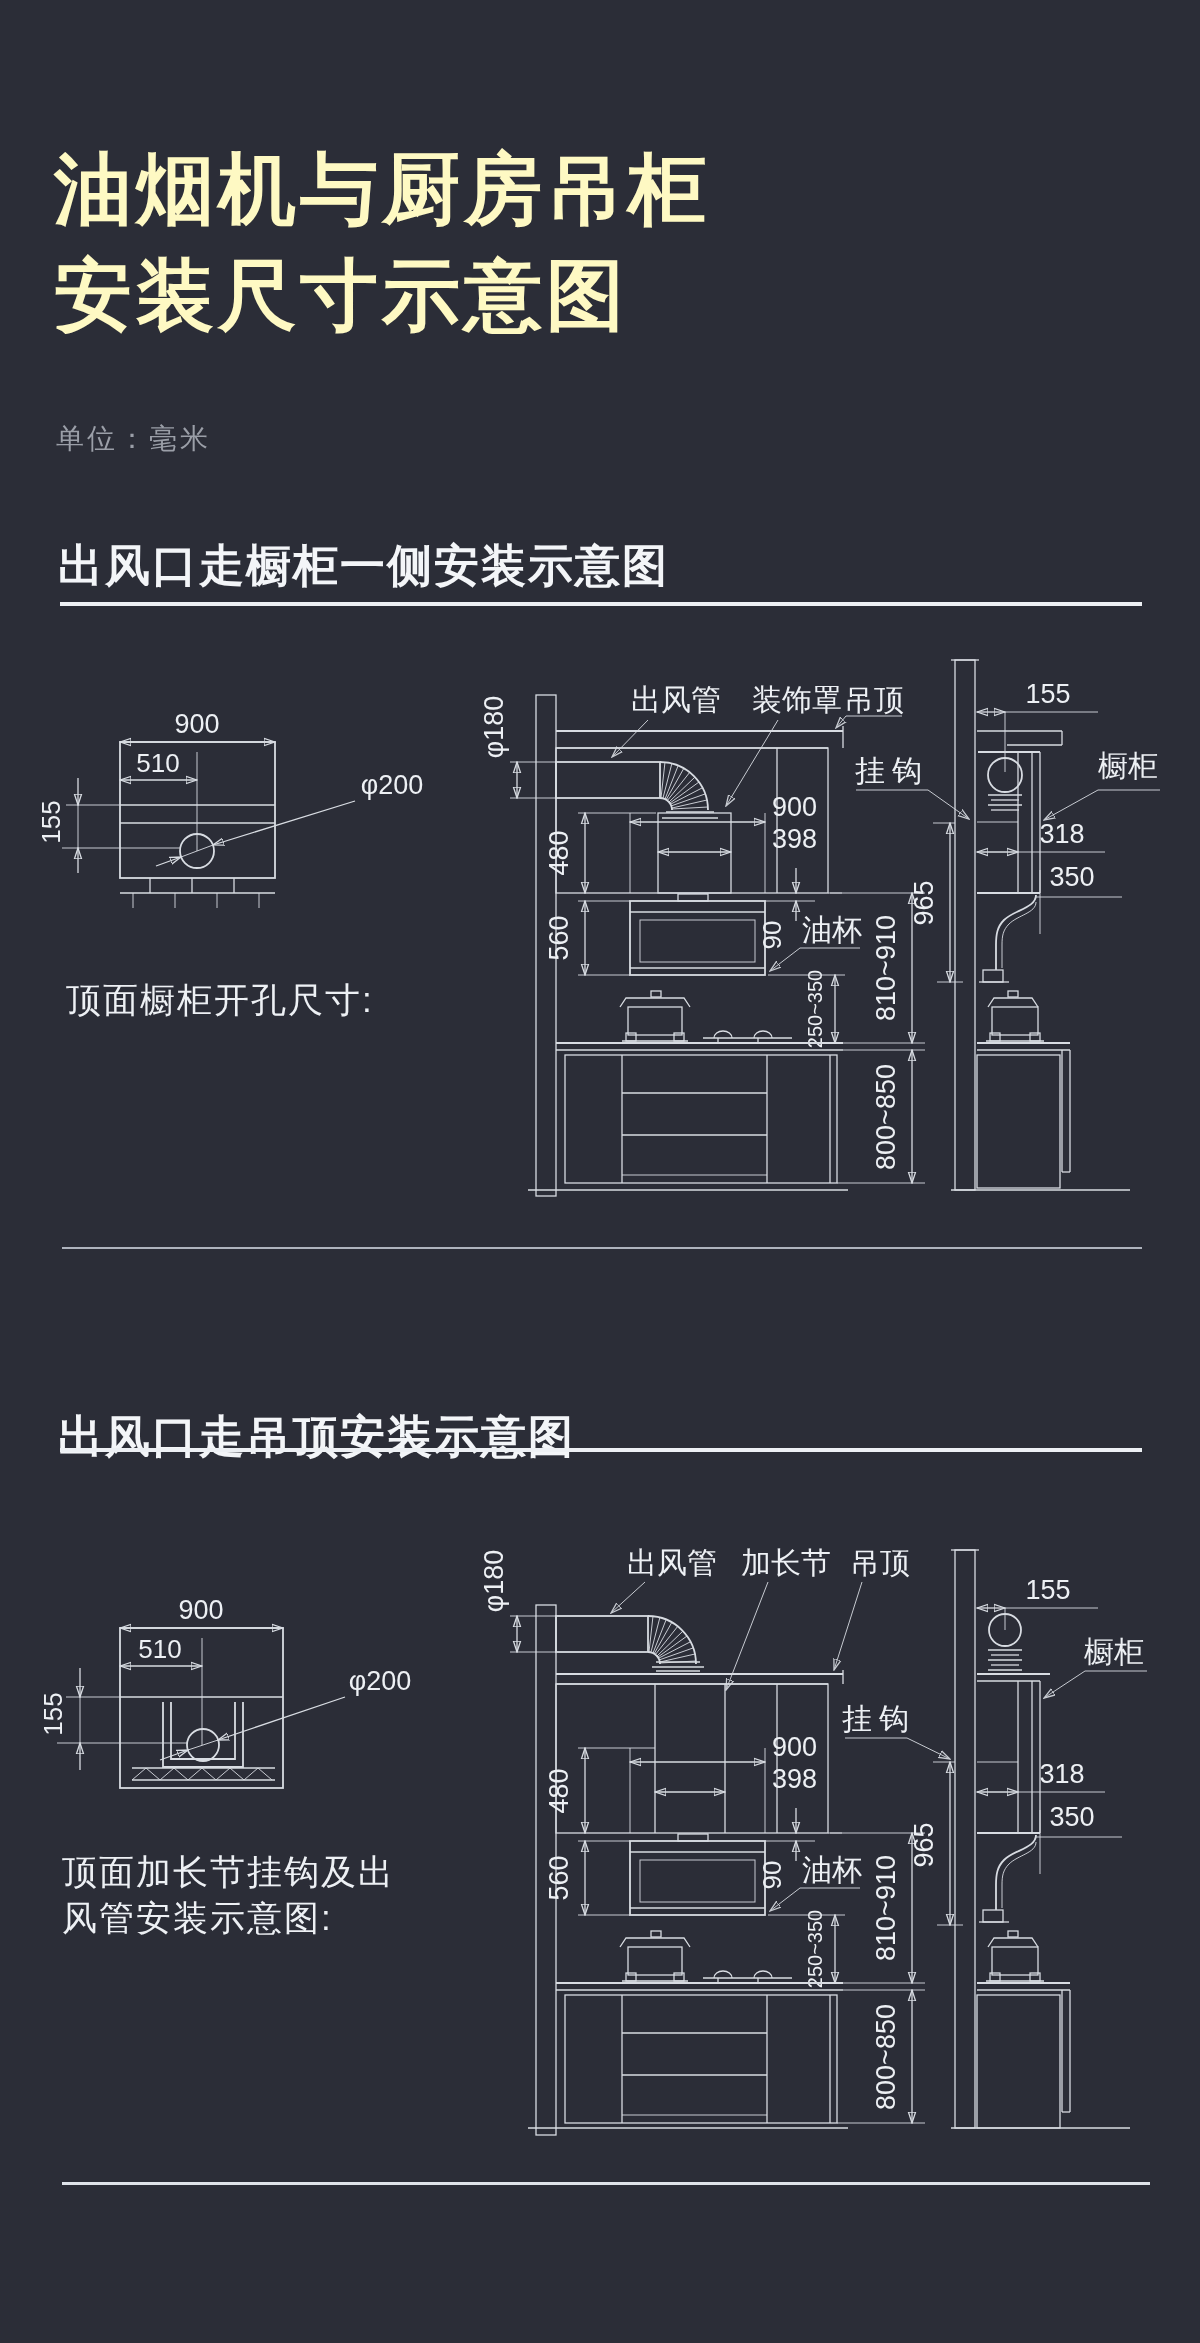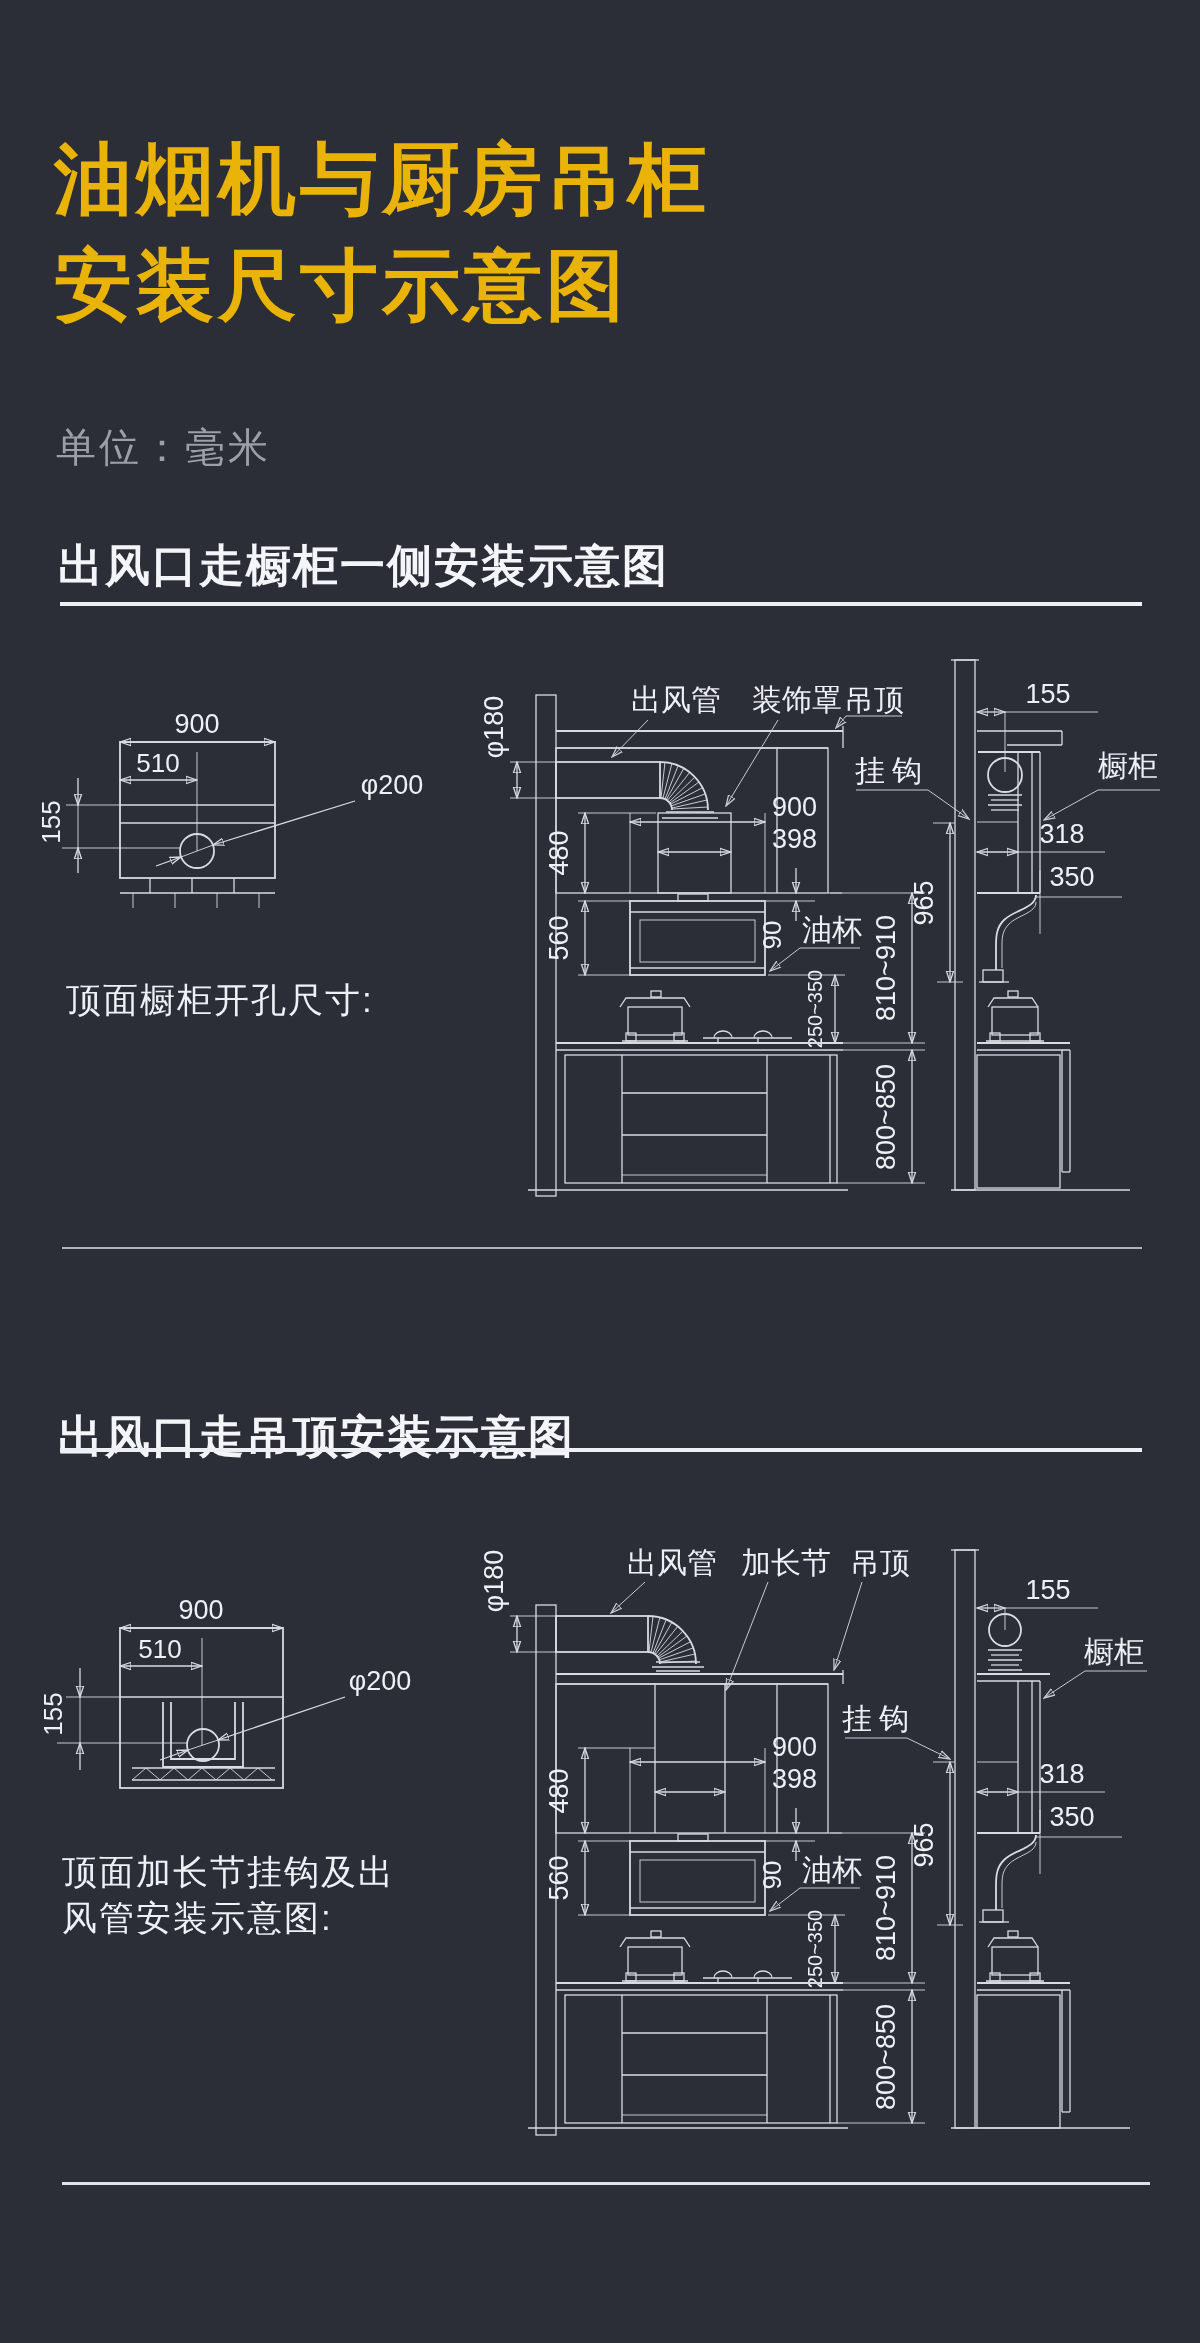--- a/index.html
+++ b/index.html
@@ -1,21 +1,21 @@
 <!DOCTYPE html>
 <html><head>
 <meta charset="utf-8">
 <style>
   html,body{margin:0;padding:0;background:#2B2D37;}
   body{width:1200px;height:2343px;position:relative;overflow:hidden;
        font-family:"Liberation Sans","DejaVu Sans",sans-serif;}
   .abs{position:absolute;}
-  #title{left:54px;top:126px;color:#eab308;font-size:78px;line-height:106px;
+  #title{left:54px;top:136px;color:#fef9c3;font-size:78px;line-height:106px;
          font-weight:800;letter-spacing:4px;white-space:pre;}
-  #unit{left:56px;top:420px;color:#9B9FA8;font-size:40px;letter-spacing:3px;}
+  #unit{left:56px;top:420px;color:#9B9FA8;font-size:28px;letter-spacing:3px;}
   .sec-header{color:#F3F5F8;font-size:45px;font-weight:800;letter-spacing:2px;}
   #h1{left:58px;top:536px;}
   #h2{left:58px;top:1382px;margin-top:25px;}
   .rule{background:#EDF0F4;height:4px;width:1082px;left:60px;}
   #rule1{top:602px;} #rule2{top:1448px;}
   #sep1{left:62px;top:1247px;width:1080px;height:2px;background:#AEB3BD;}
   #sep2{left:62px;top:2182px;width:1088px;height:3px;background:#DFE3E9;}
   svg{position:absolute;left:0;}
   svg line,svg path,svg rect,svg circle,svg polyline{stroke:#D8DCE2;fill:none;stroke-width:1.3px;}
   svg .w2{stroke-width:1.8px;} svg .thin{stroke-width:1px;opacity:.9;}

